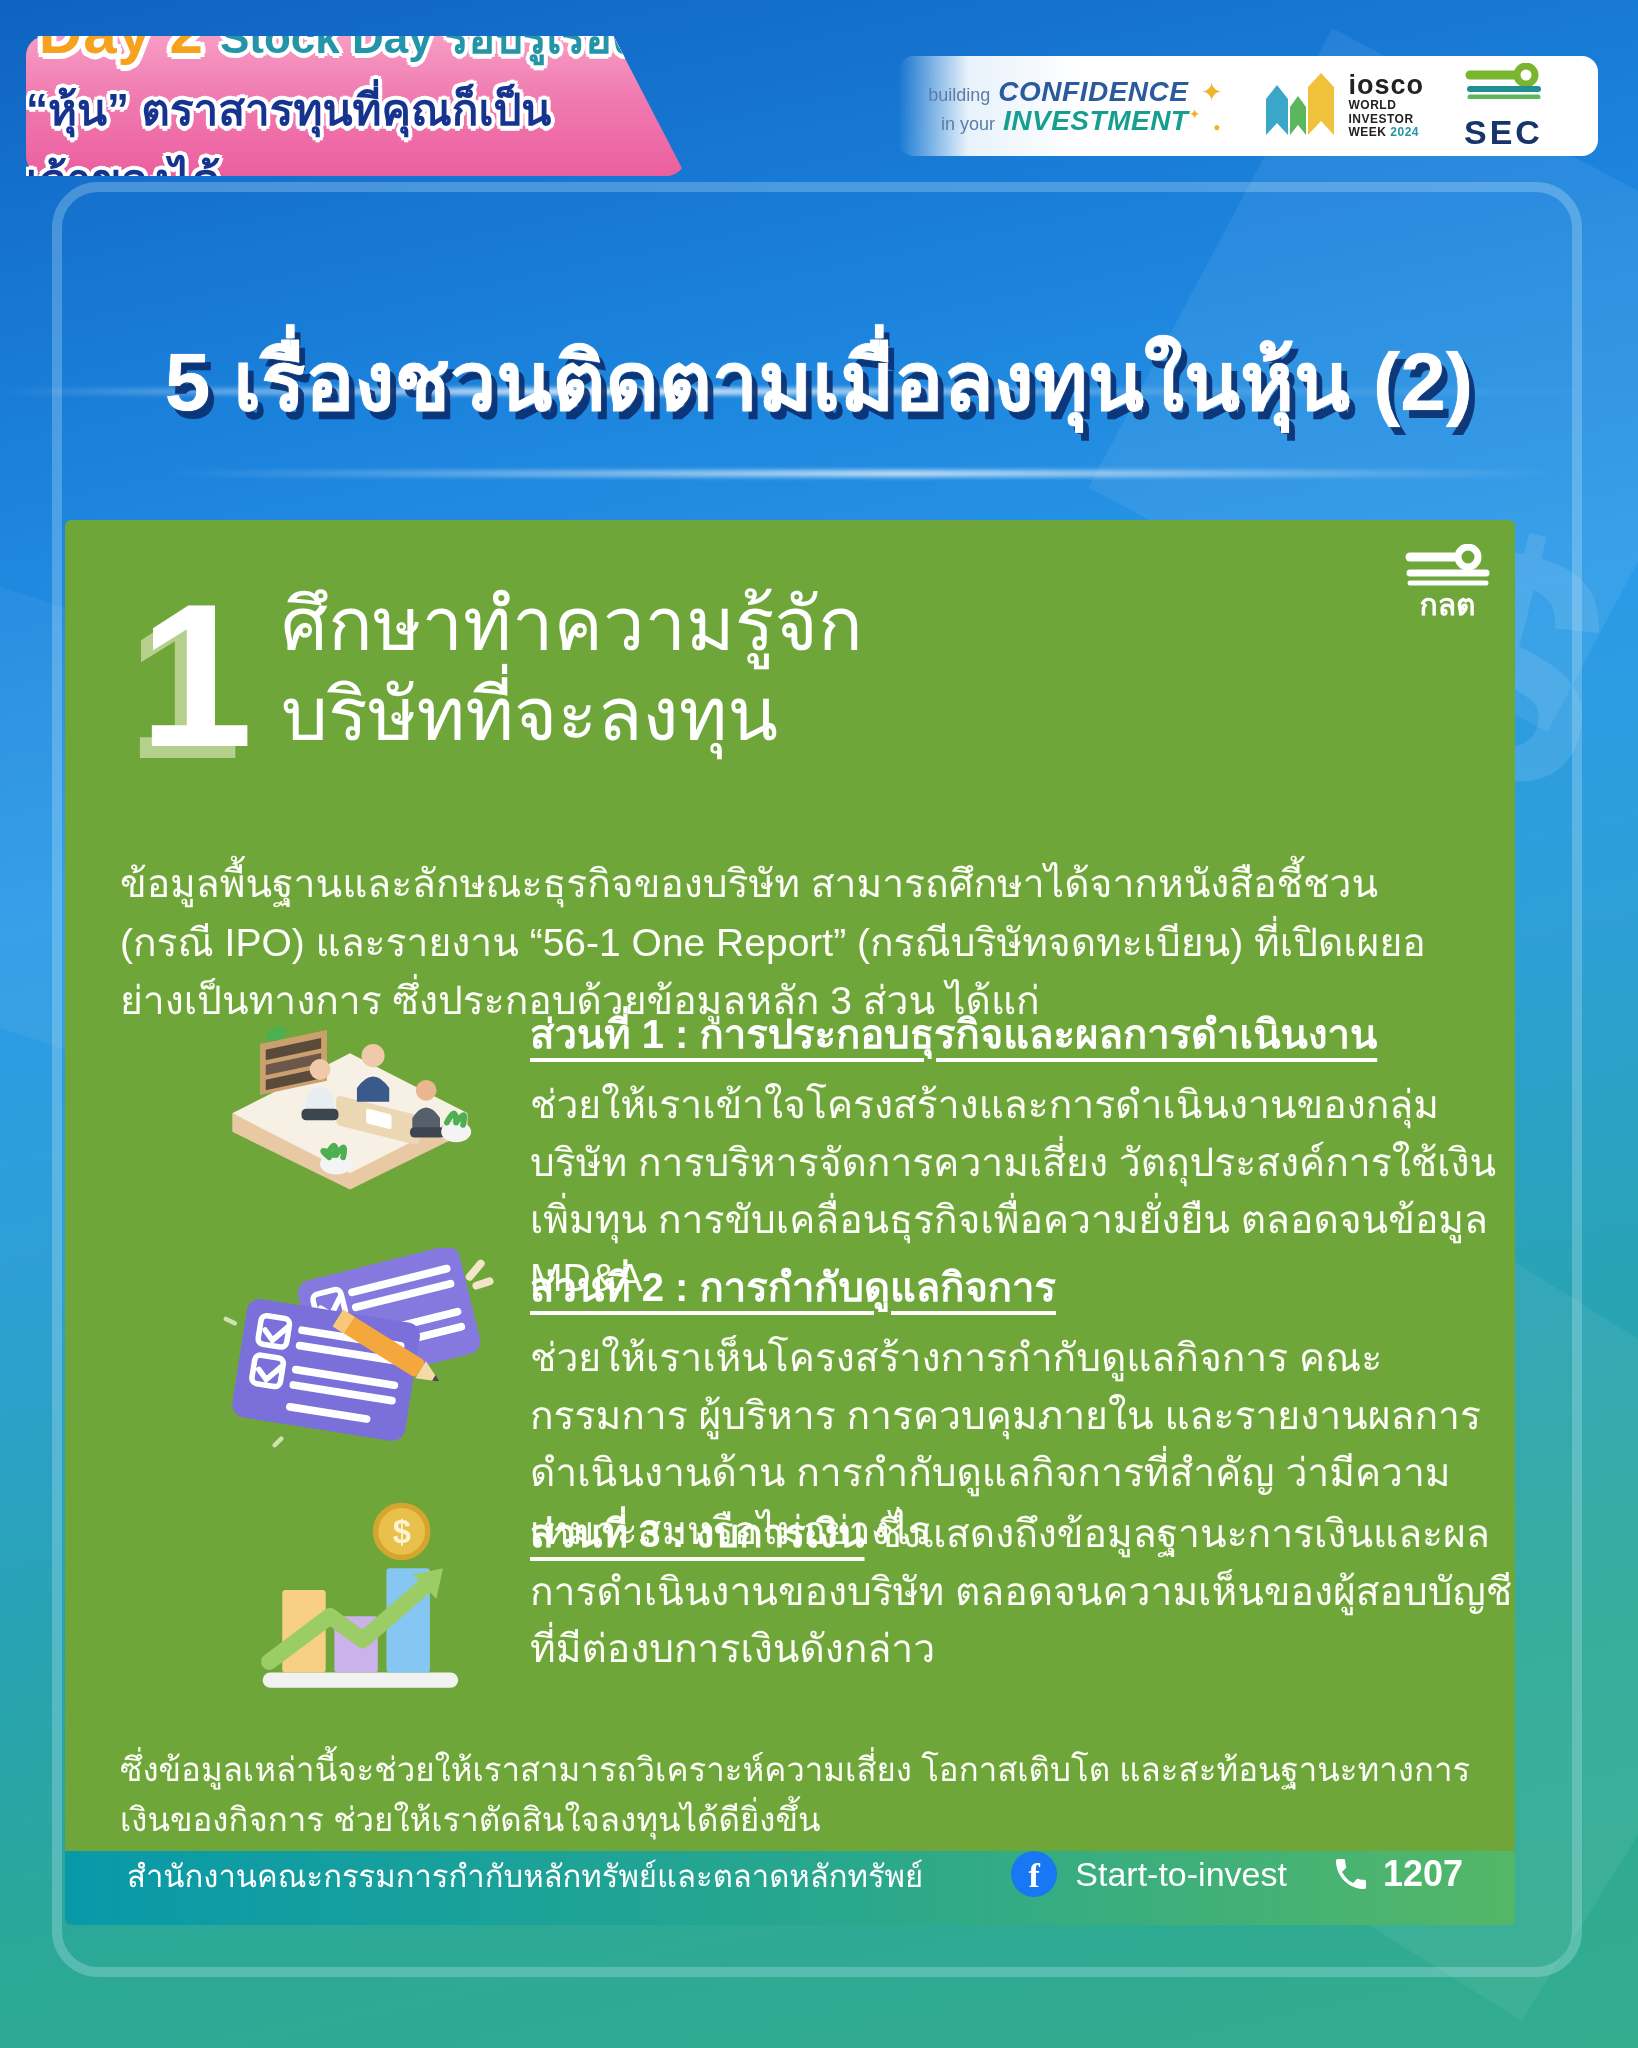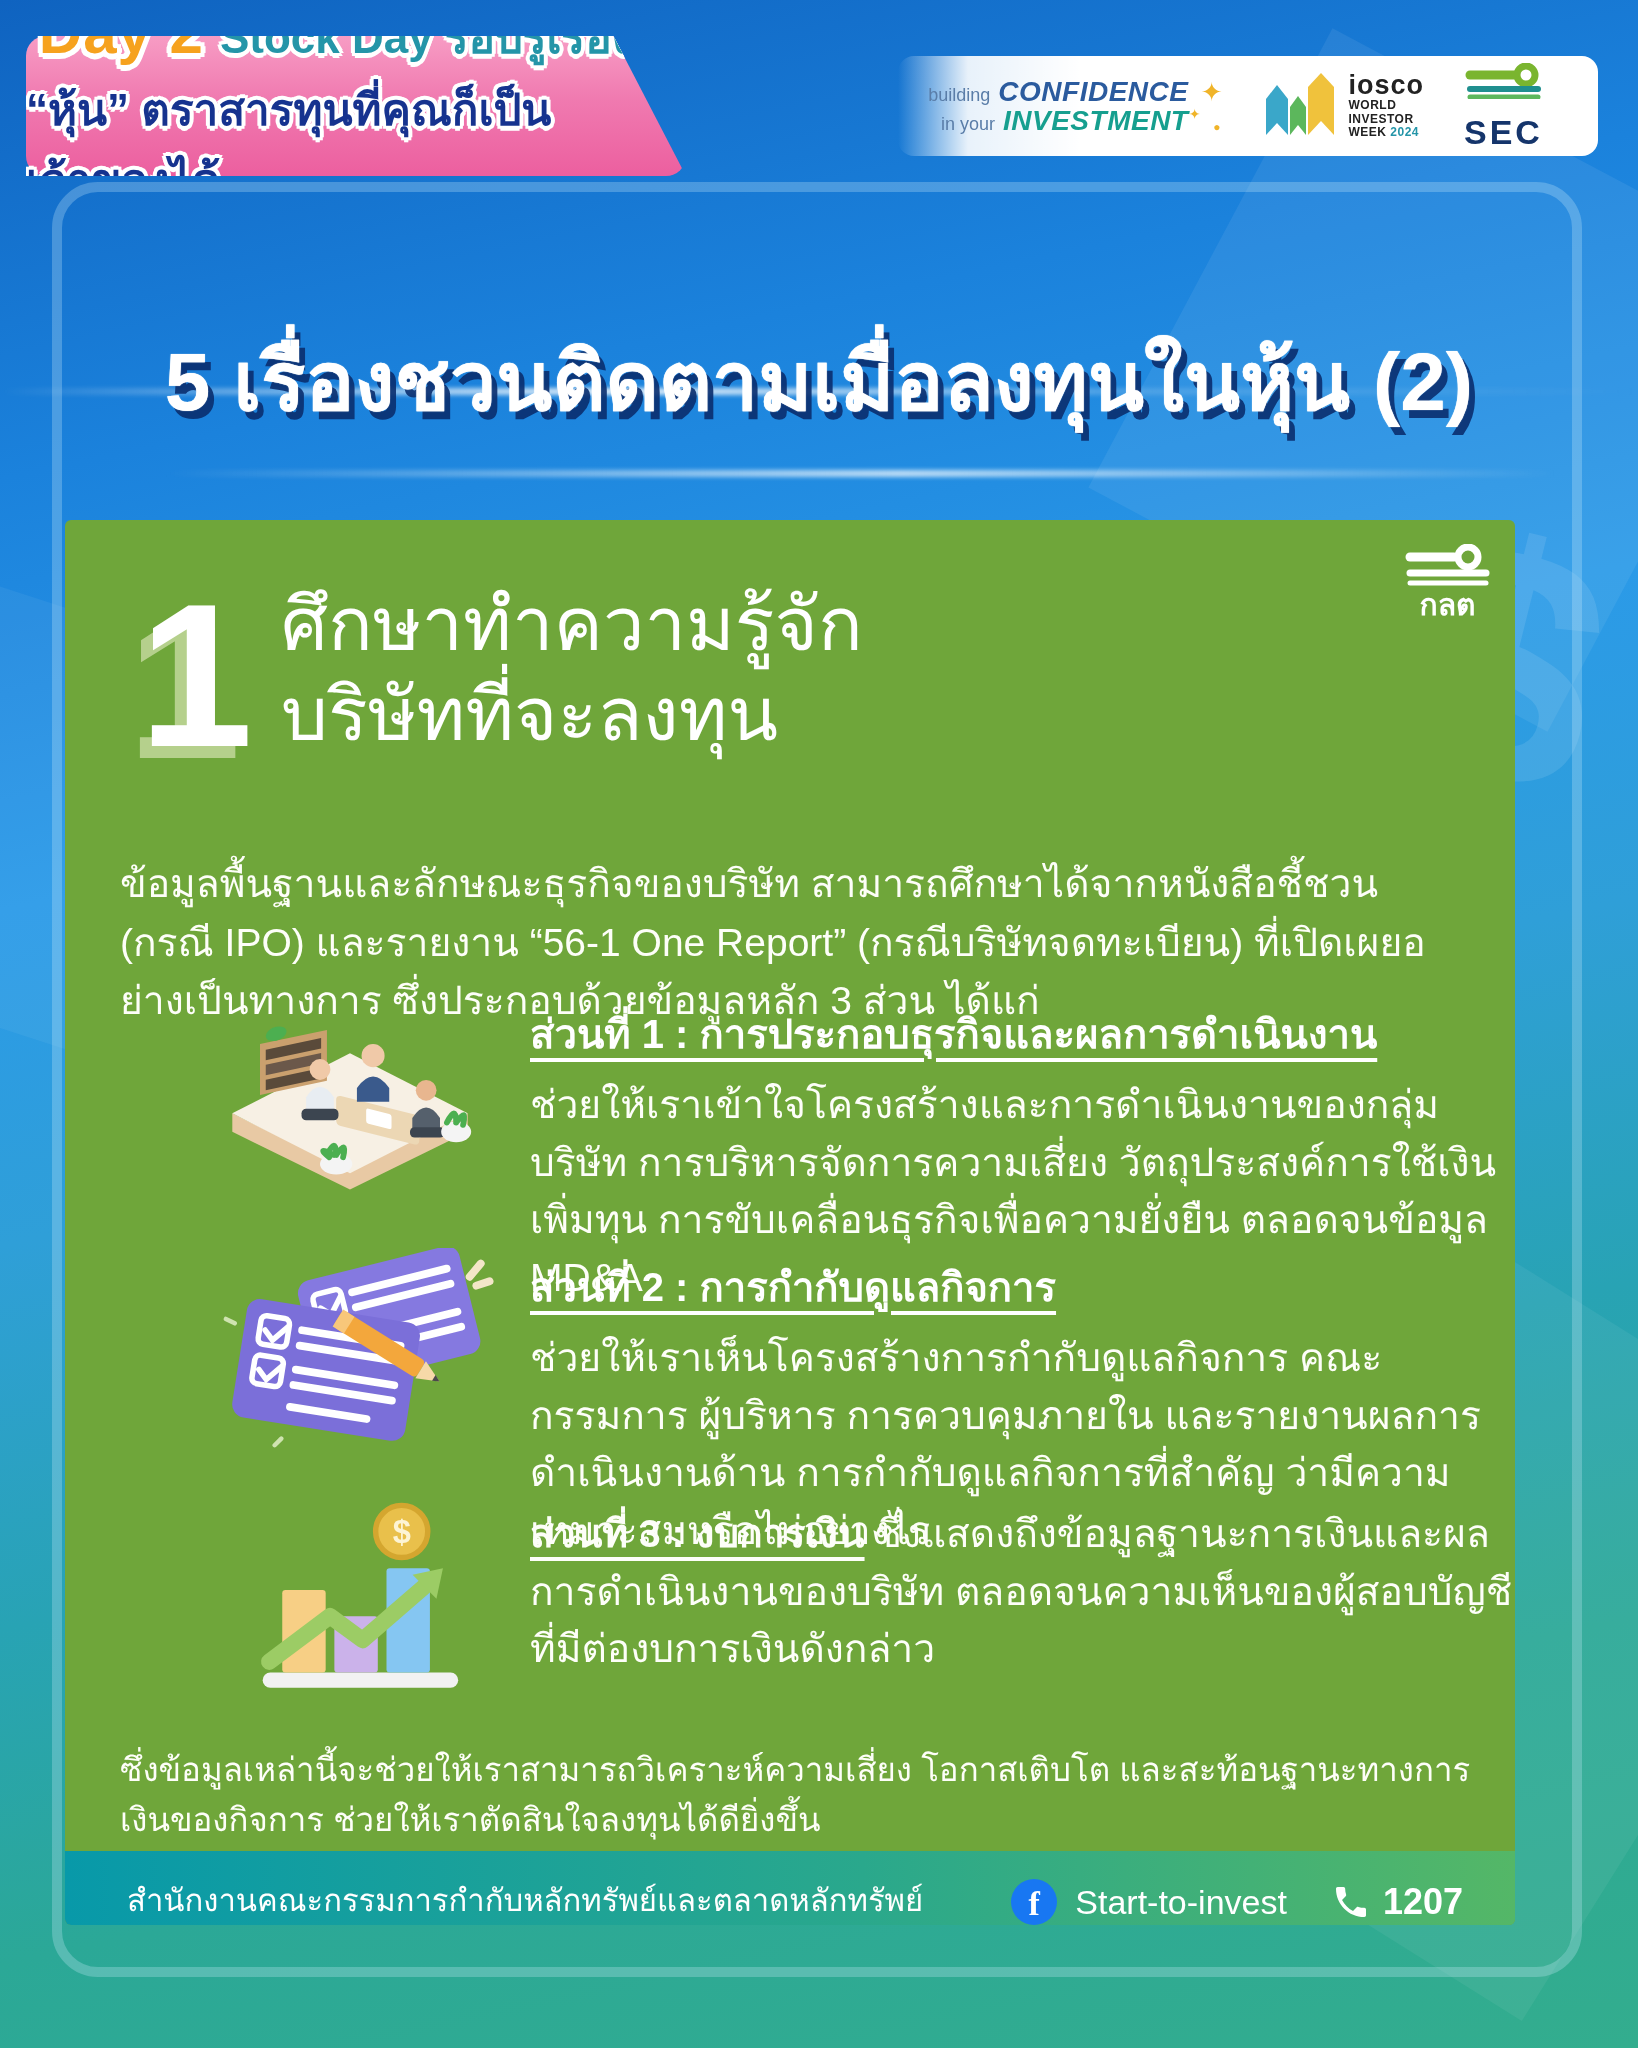--- a/index.html
+++ b/index.html
@@ -76,21 +76,21 @@
   .sec-text-block{position:absolute;left:465px;width:1005px;color:#fdfef8;}
   .sec-title{font-size:40px;font-weight:800;color:#fff;margin:0 0 10px 0;
     text-decoration:underline;text-decoration-thickness:4px;text-underline-offset:10px;}
   .sec-body{font-size:39px;line-height:1.48;margin:0;}
   .sec-title-inline{font-weight:800;text-decoration:underline;text-decoration-thickness:4px;text-underline-offset:10px;}
   .outro{position:absolute;left:55px;top:1192px;width:1370px;font-size:33px;color:#fdfef8;line-height:1.52;}
 
   
   .card-footer{position:absolute;left:0;right:0;bottom:0;height:74px;
     background:linear-gradient(90deg,#0899a9 0%,#2aa88c 55%,#54b767 100%);
-    display:flex;align-items:flex-end;border-radius:0 0 6px 6px;}
+    display:flex;align-items:flex-start;border-radius:0 0 6px 6px;}
   .org{margin-left:62px;color:#fff;font-size:31px;}
   .footer-right{margin-left:auto;margin-right:52px;display:flex;align-items:center;gap:18px;}
   .fb-circle{width:46px;height:46px;border-radius:50%;background:#1877f2;display:flex;align-items:center;justify-content:center;}
   .fb-f{color:#fff;font-size:34px;font-weight:800;font-family:"Liberation Serif",serif;transform:translateY(2px);}
   .fb-label{color:#fff;font-size:34px;}
   .phone-num{color:#fff;font-size:36px;font-weight:700;}
   .phone-wrap{display:flex;align-items:center;gap:12px;margin-left:26px;}
 </style>
 </head>
 <body>

